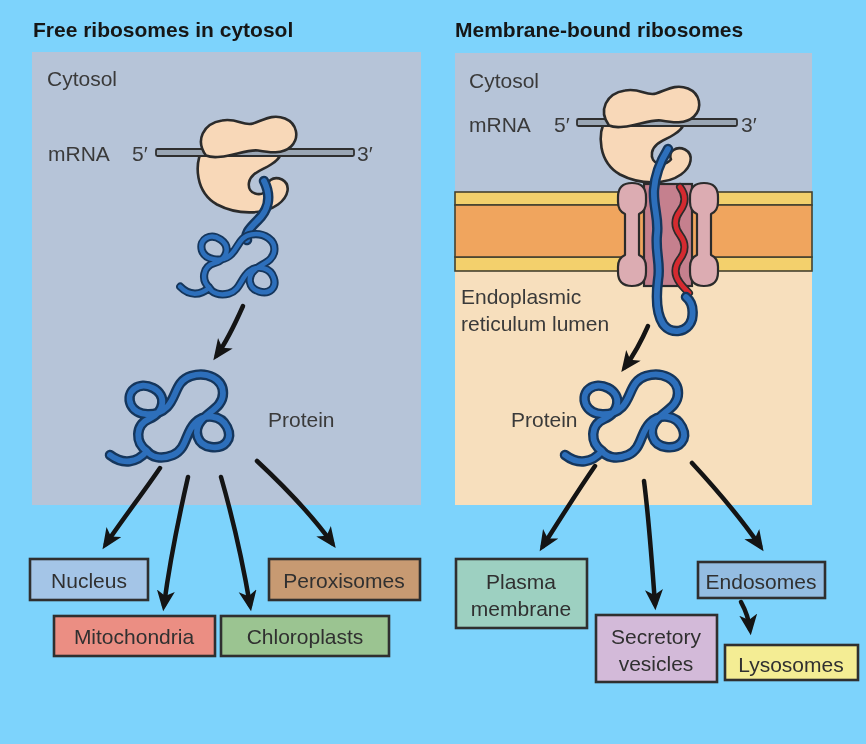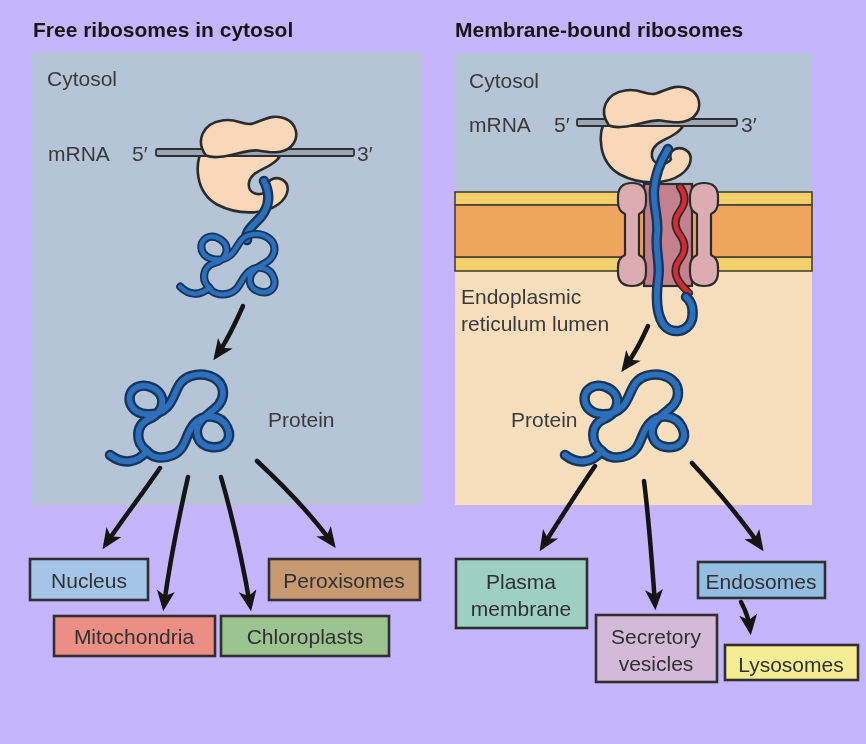--- a/index.html
+++ b/index.html
@@ -1,16 +1,16 @@
 <!DOCTYPE html>
 <html><head>
 <meta charset="utf-8">
 <style>
   html,body{margin:0;padding:0;background:#ffffff;}
-  .stage{position:relative;width:866px;height:744px;background:#c4b5fd;overflow:hidden;
+  .stage{position:relative;width:866px;height:744px;background:#7dd3fc;overflow:hidden;
          font-family:"Liberation Sans",sans-serif;}
   svg{display:block;}
   text{font-family:"Liberation Sans",sans-serif;}
   .ttl{font-size:21px;font-weight:bold;fill:#161616;}
   .lbl{font-size:21px;fill:#3a3a3a;}
   .boxlbl{font-size:21px;fill:#303030;text-anchor:middle;}
   .arrow{fill:none;stroke:#141414;stroke-width:4.5;stroke-linecap:round;}
   .boxrect{stroke:#2f2f2f;stroke-width:2.6;}
   .memb{stroke:#45412f;stroke-width:1.6;}
 </style>

